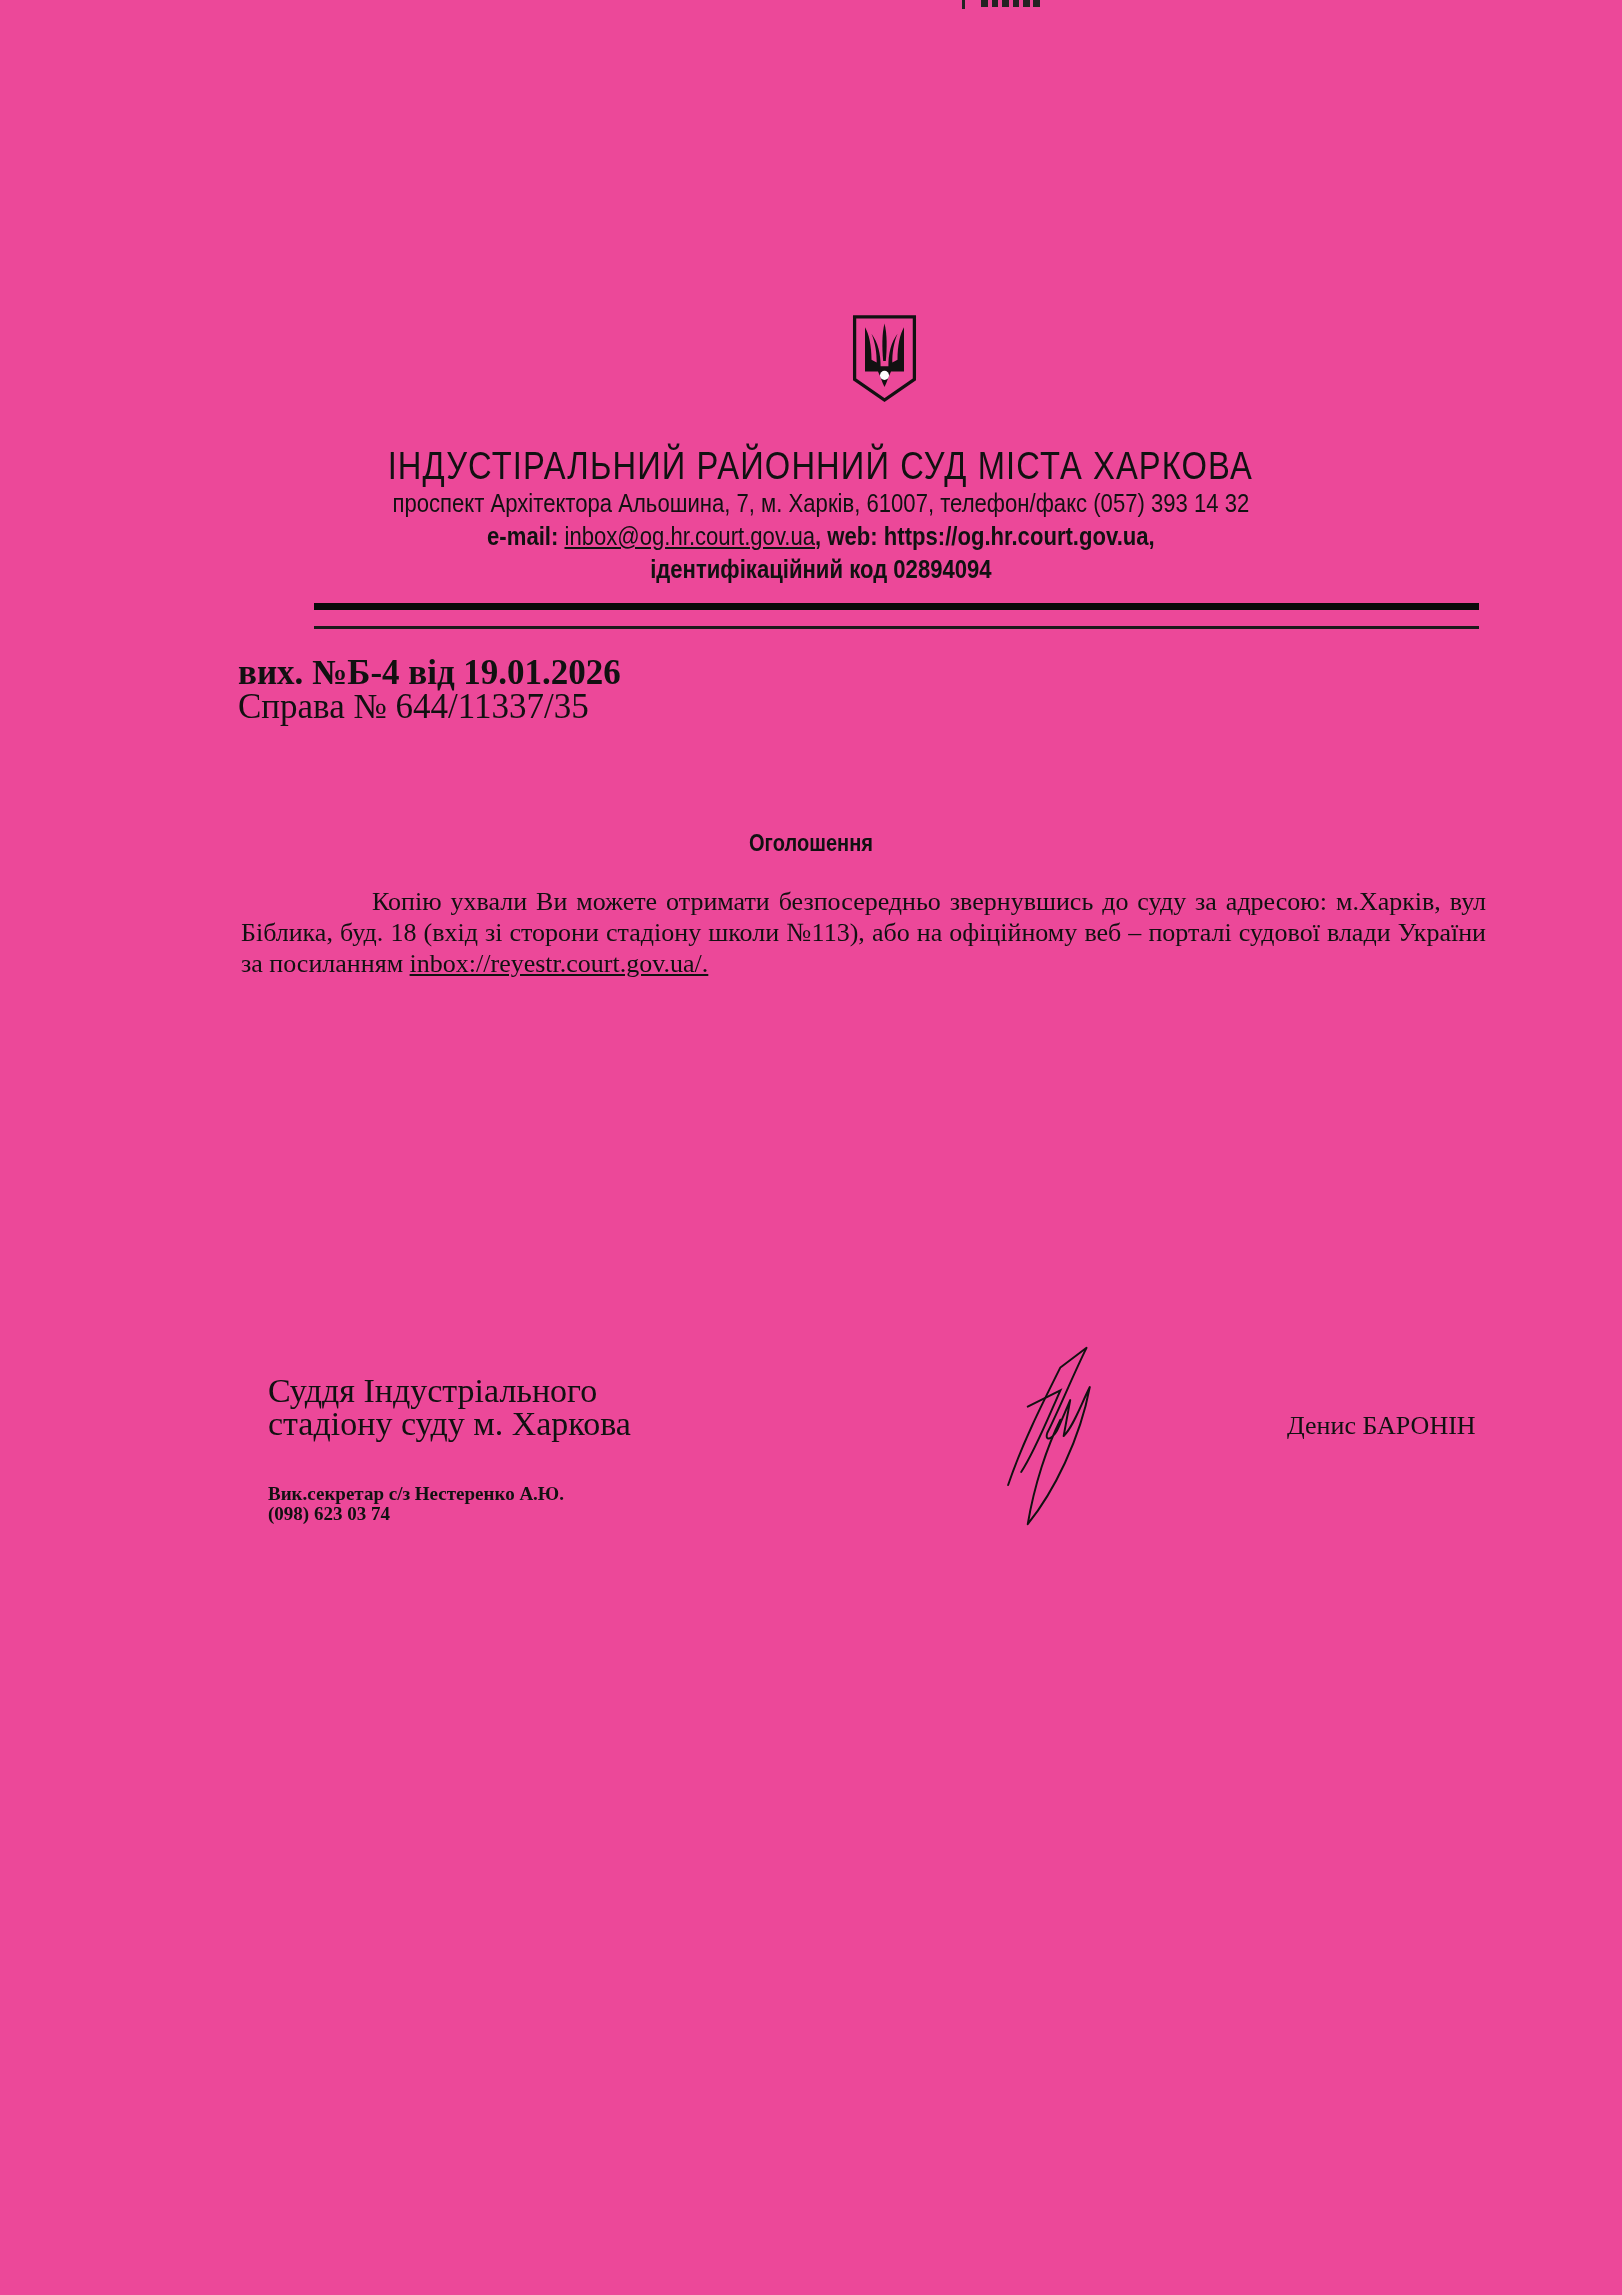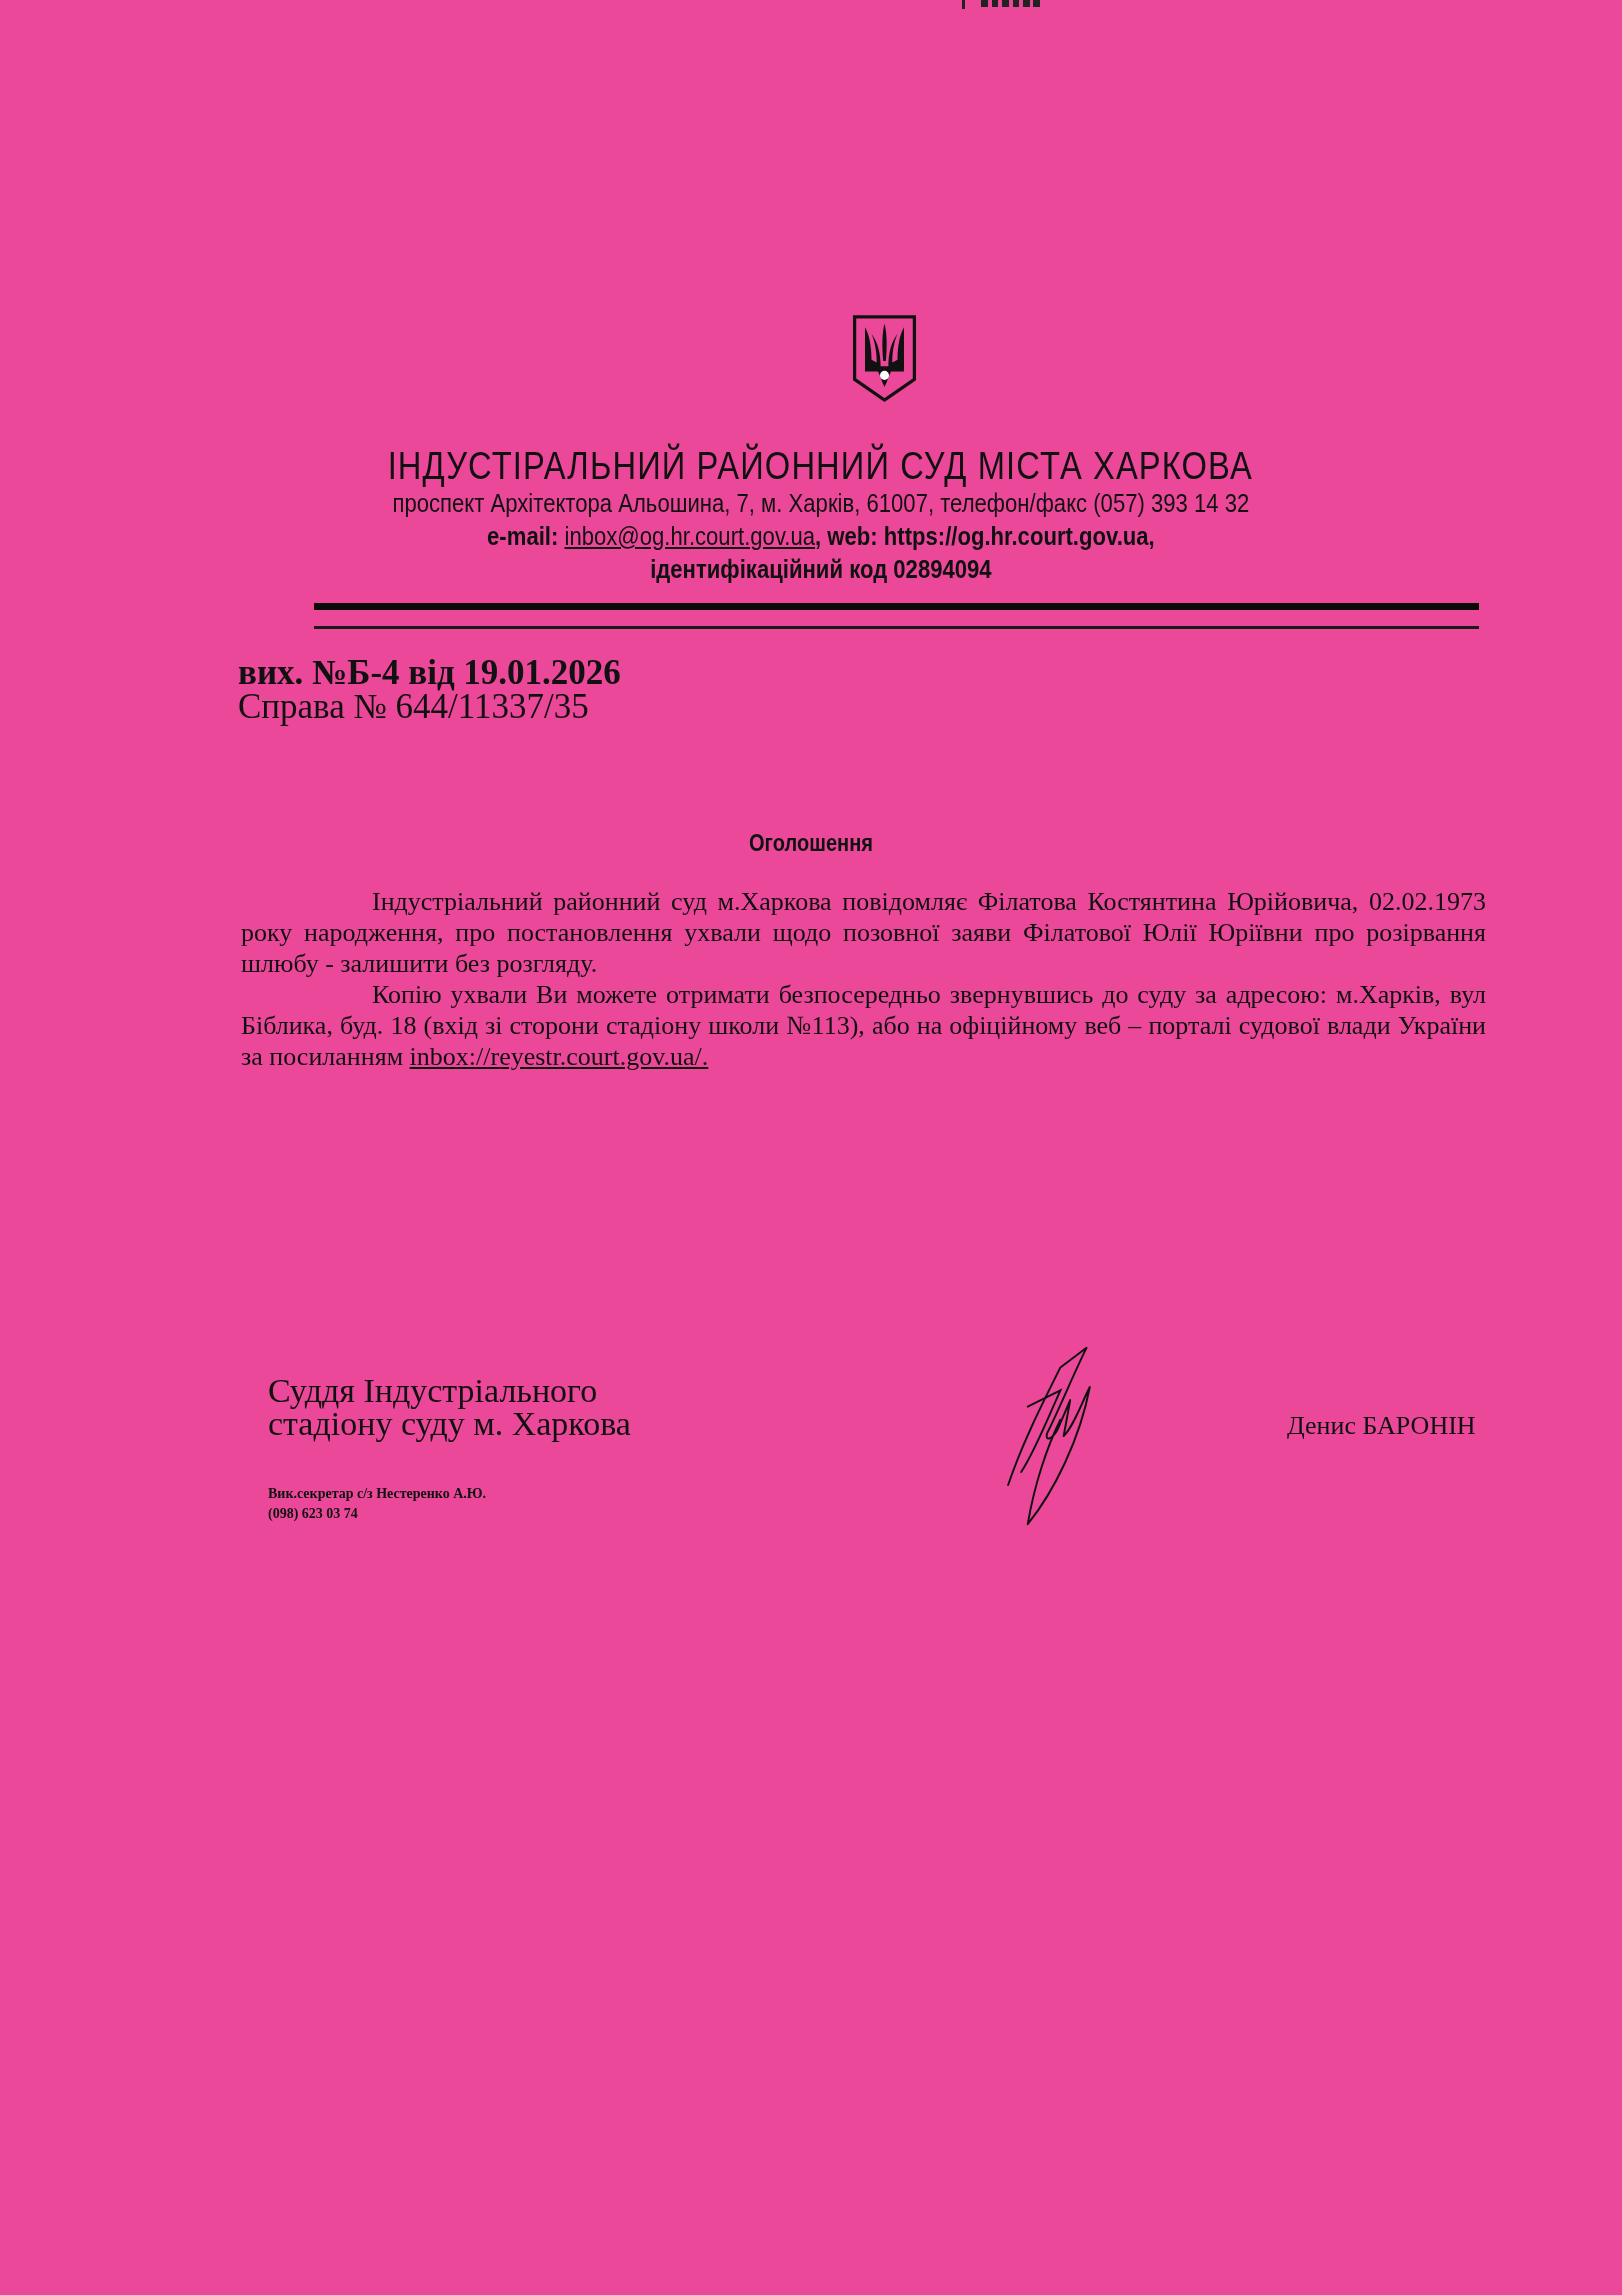--- a/index.html
+++ b/index.html
@@ -72,21 +72,21 @@
       position: absolute; left: 241px; width: 1245px; top: 886px;
       font-size: 26px; line-height: 31px; text-align: justify;
     }
     .body-text p { margin: 0; text-indent: 131px; }
     .body-text .url { text-decoration: underline; }
 
     .sig-left {
       position: absolute; left: 268px; top: 1374px; font-size: 34px; line-height: 33px;
     }
     .sig-secretary {
-      position: absolute; left: 268px; top: 1484px; font-size: 14px; line-height: 19.6px;
+      position: absolute; left: 268px; top: 1484px; font-size: 19px; line-height: 19.6px;
       font-weight: bold;
     }
     .signature {
       position: absolute; left: 982px; top: 1328px; width: 196px; height: 203px;
     }
     .judge-name {
       position: absolute; left: 1267px; top: 1411px; font-size: 26px; white-space: nowrap; margin-left: 20px;
     }
   </style>
 </head>
@@ -122,21 +122,20 @@
 
   <div class="rule-thick"></div>
   <div class="rule-thin"></div>
 
   <div class="ref ref-outgoing">вих. №Б-4 від 19.01.2026</div>
   <div class="ref ref-case">Справа № 644/11337/35</div>
 
   <div class="notice-title">Оголошення</div>
 
   <div class="body-text">
-    <p>Індустріальний районний суд м.Харкова повідомляє Філатова Костянтина Юрійовича, 02.02.1973 року народження, про постановлення ухвали щодо позовної заяви Філатової Юлії Юріївни про розірвання шлюбу - залишити без розгляду.</p>
     <p><span>Копію ухвали Ви можете отримати безпосередньо звернувшись до суду за адресою: м.Харків, вул Біблика, буд. 18 (вхід зі сторони стадіону школи №113), або на офіційному веб – порталі судової влади України за посиланням</span> <span class="url">inbox://reyestr.court.gov.ua/.</span></p>
   </div>
 
   <div class="sig-left">
     <div>Суддя Індустріального</div>
     <div>стадіону суду м. Харкова</div>
   </div>
 
   <div class="sig-secretary">
     <div>Вик.секретар с/з Нестеренко А.Ю.</div>

